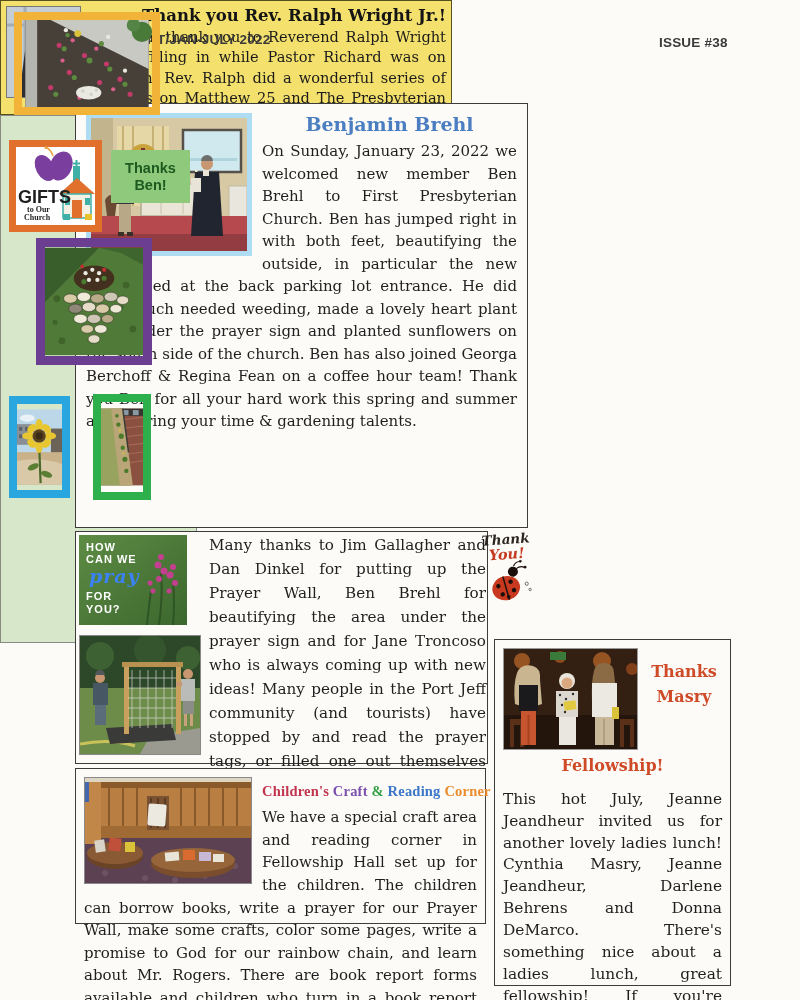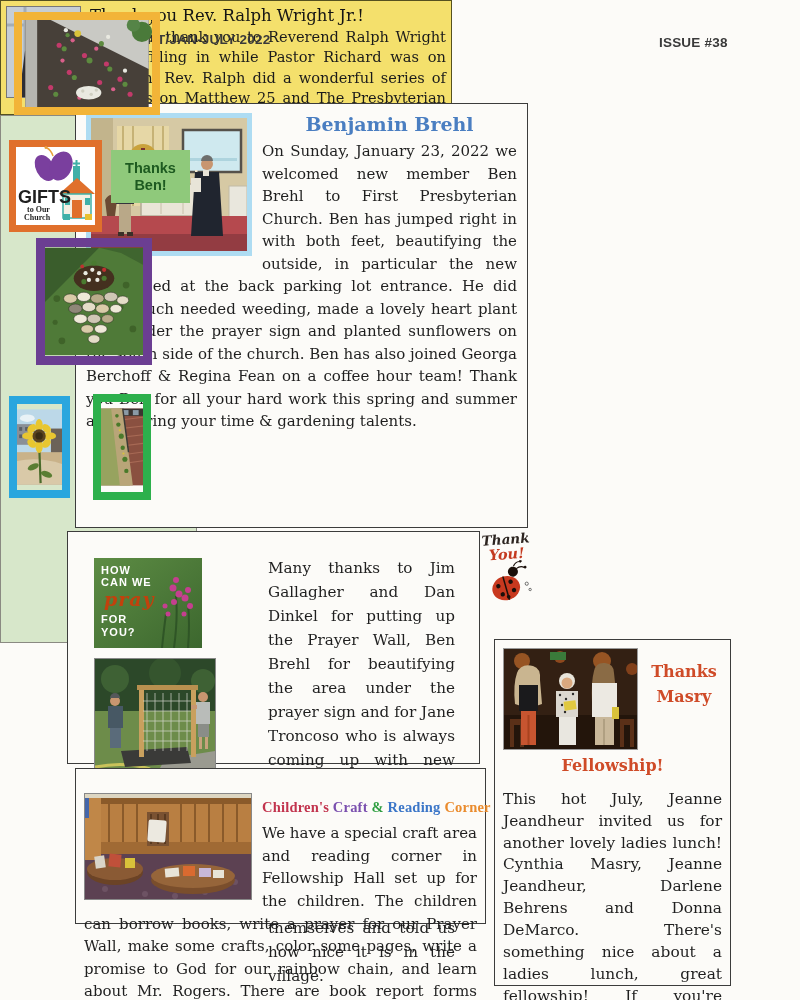--- a/index.html
+++ b/index.html
@@ -7,36 +7,36 @@
         font-family:"DejaVu Serif",serif;color:#222;overflow:hidden;}
   .hdr{position:absolute;font-family:"Liberation Sans",sans-serif;font-weight:bold;
        font-size:13.5px;color:#3a3a3a;letter-spacing:.2px;}
   #hdr-left{left:88px;top:32px;}
   #hdr-right{left:659px;top:35px;}
 
   .box{position:absolute;border:1.6px solid #3c3c3c;background:#fcfbf8;box-sizing:border-box;}
   #ben-box{left:75px;top:103px;width:453px;height:425px;padding:7px 10px;}
   #ralph-box{left:82px;top:422px;width:440px;height:103px;border:1.6px solid #55511f;
              background:#f4e06c;display:flex;padding:5px;z-index:3;}
-  #prayer-box{left:67px;top:531px;width:413px;height:233px;padding:24px;display:flex;gap:44px;}
-  #children-box{left:75px;top:768px;width:411px;height:156px;padding:22px 8px;}
+  #prayer-box{left:75px;top:531px;width:413px;height:233px;padding:1px;display:flex;}
+  #children-box{left:75px;top:768px;width:411px;height:156px;padding:6px 8px;}
   #green-panel{left:533px;top:107px;width:195px;height:526px;background:#d7e7ca;
                border:1.2px solid #8a8a82;}
   #jeanne-box{left:494px;top:639px;width:237px;height:347px;padding:6px 8px;}
 
   .photo-frame{display:block;}
   #church-photo{float:left;margin:2px 10px 4px 0;border:5px solid #aedcf2;}
   .ben-title{font-size:19px;font-weight:bold;color:#4a7ec1;text-align:center;
              line-height:1.22;margin:2px 0 4px 0;}
   .body-text{font-size:15px;line-height:1.51;text-align:justify;color:#1f1f1f;margin:0;}
   #ben-body{line-height:1.5;}
 
   #ralph-photo{flex:0 0 auto;border:1px solid #777;}
   .ralph-right{margin-left:9px;flex:1;}
-  .ralph-title{font-size:16.5px;font-weight:normal;text-align:left;margin:0 0 2px 0;color:#141414;}
+  .ralph-title{font-size:16.5px;font-weight:bold;text-align:right;margin:0 0 2px 0;color:#141414;}
   .ralph-body{font-size:14.6px;line-height:1.4;text-align:justify;margin:0;color:#1b1b1b;}
 
   .prayer-left{flex:0 0 124px;}
   #prayer-sign{position:relative;width:108px;height:90px;margin:2px 0 10px 2px;}
   #prayer-body{margin-left:8px;flex:1;font-size:15.2px;line-height:1.58;}
 
   #sticker{position:absolute;left:482px;top:533px;width:52px;height:82px;text-align:center;
            transform:rotate(-4deg);z-index:2;}
   .stk1{display:block;font-style:italic;font-weight:bold;font-size:13.5px;color:#2c2420;line-height:1;}
   .stk2{display:block;font-style:italic;font-weight:bold;font-size:14.5px;color:#c43a20;line-height:1;}
@@ -57,21 +57,21 @@
   #sunflower-photo{left:9px;top:396px;border:8px solid #2aa6de;}
   #gardenedge-photo{left:93px;top:394px;border:8px solid #2db04c;}
 
   #jeanne-photo{float:left;margin:2px 8px 4px 0;border:1px solid #999;}
   .jeanne-title{font-size:16px;font-weight:bold;color:#cf4b28;text-align:center;
                 line-height:1.55;margin-top:14px;}
   #jeanne-body{clear:both;margin-top:10px;font-size:15.4px;line-height:1.42;}
 
   .sign-txt{position:absolute;left:7px;color:#fff;font-family:"Liberation Sans",sans-serif;
             font-weight:bold;letter-spacing:1px;font-size:11px;line-height:1;}
-  .sign-script{position:absolute;left:10px;top:30px;color:#c2410c;font-style:italic;
+  .sign-script{position:absolute;left:10px;top:30px;color:#3b82f6;font-style:italic;
                font-size:19px;font-family:"DejaVu Serif",serif;font-weight:bold;letter-spacing:1px;}
 </style>
 </head>
 <body>
 
 <div class="page">
 
   <div id="hdr-left" class="hdr">VIEWPOINT/JAN-JULY 2022</div>
   <div id="hdr-right" class="hdr">ISSUE #38</div>
 

